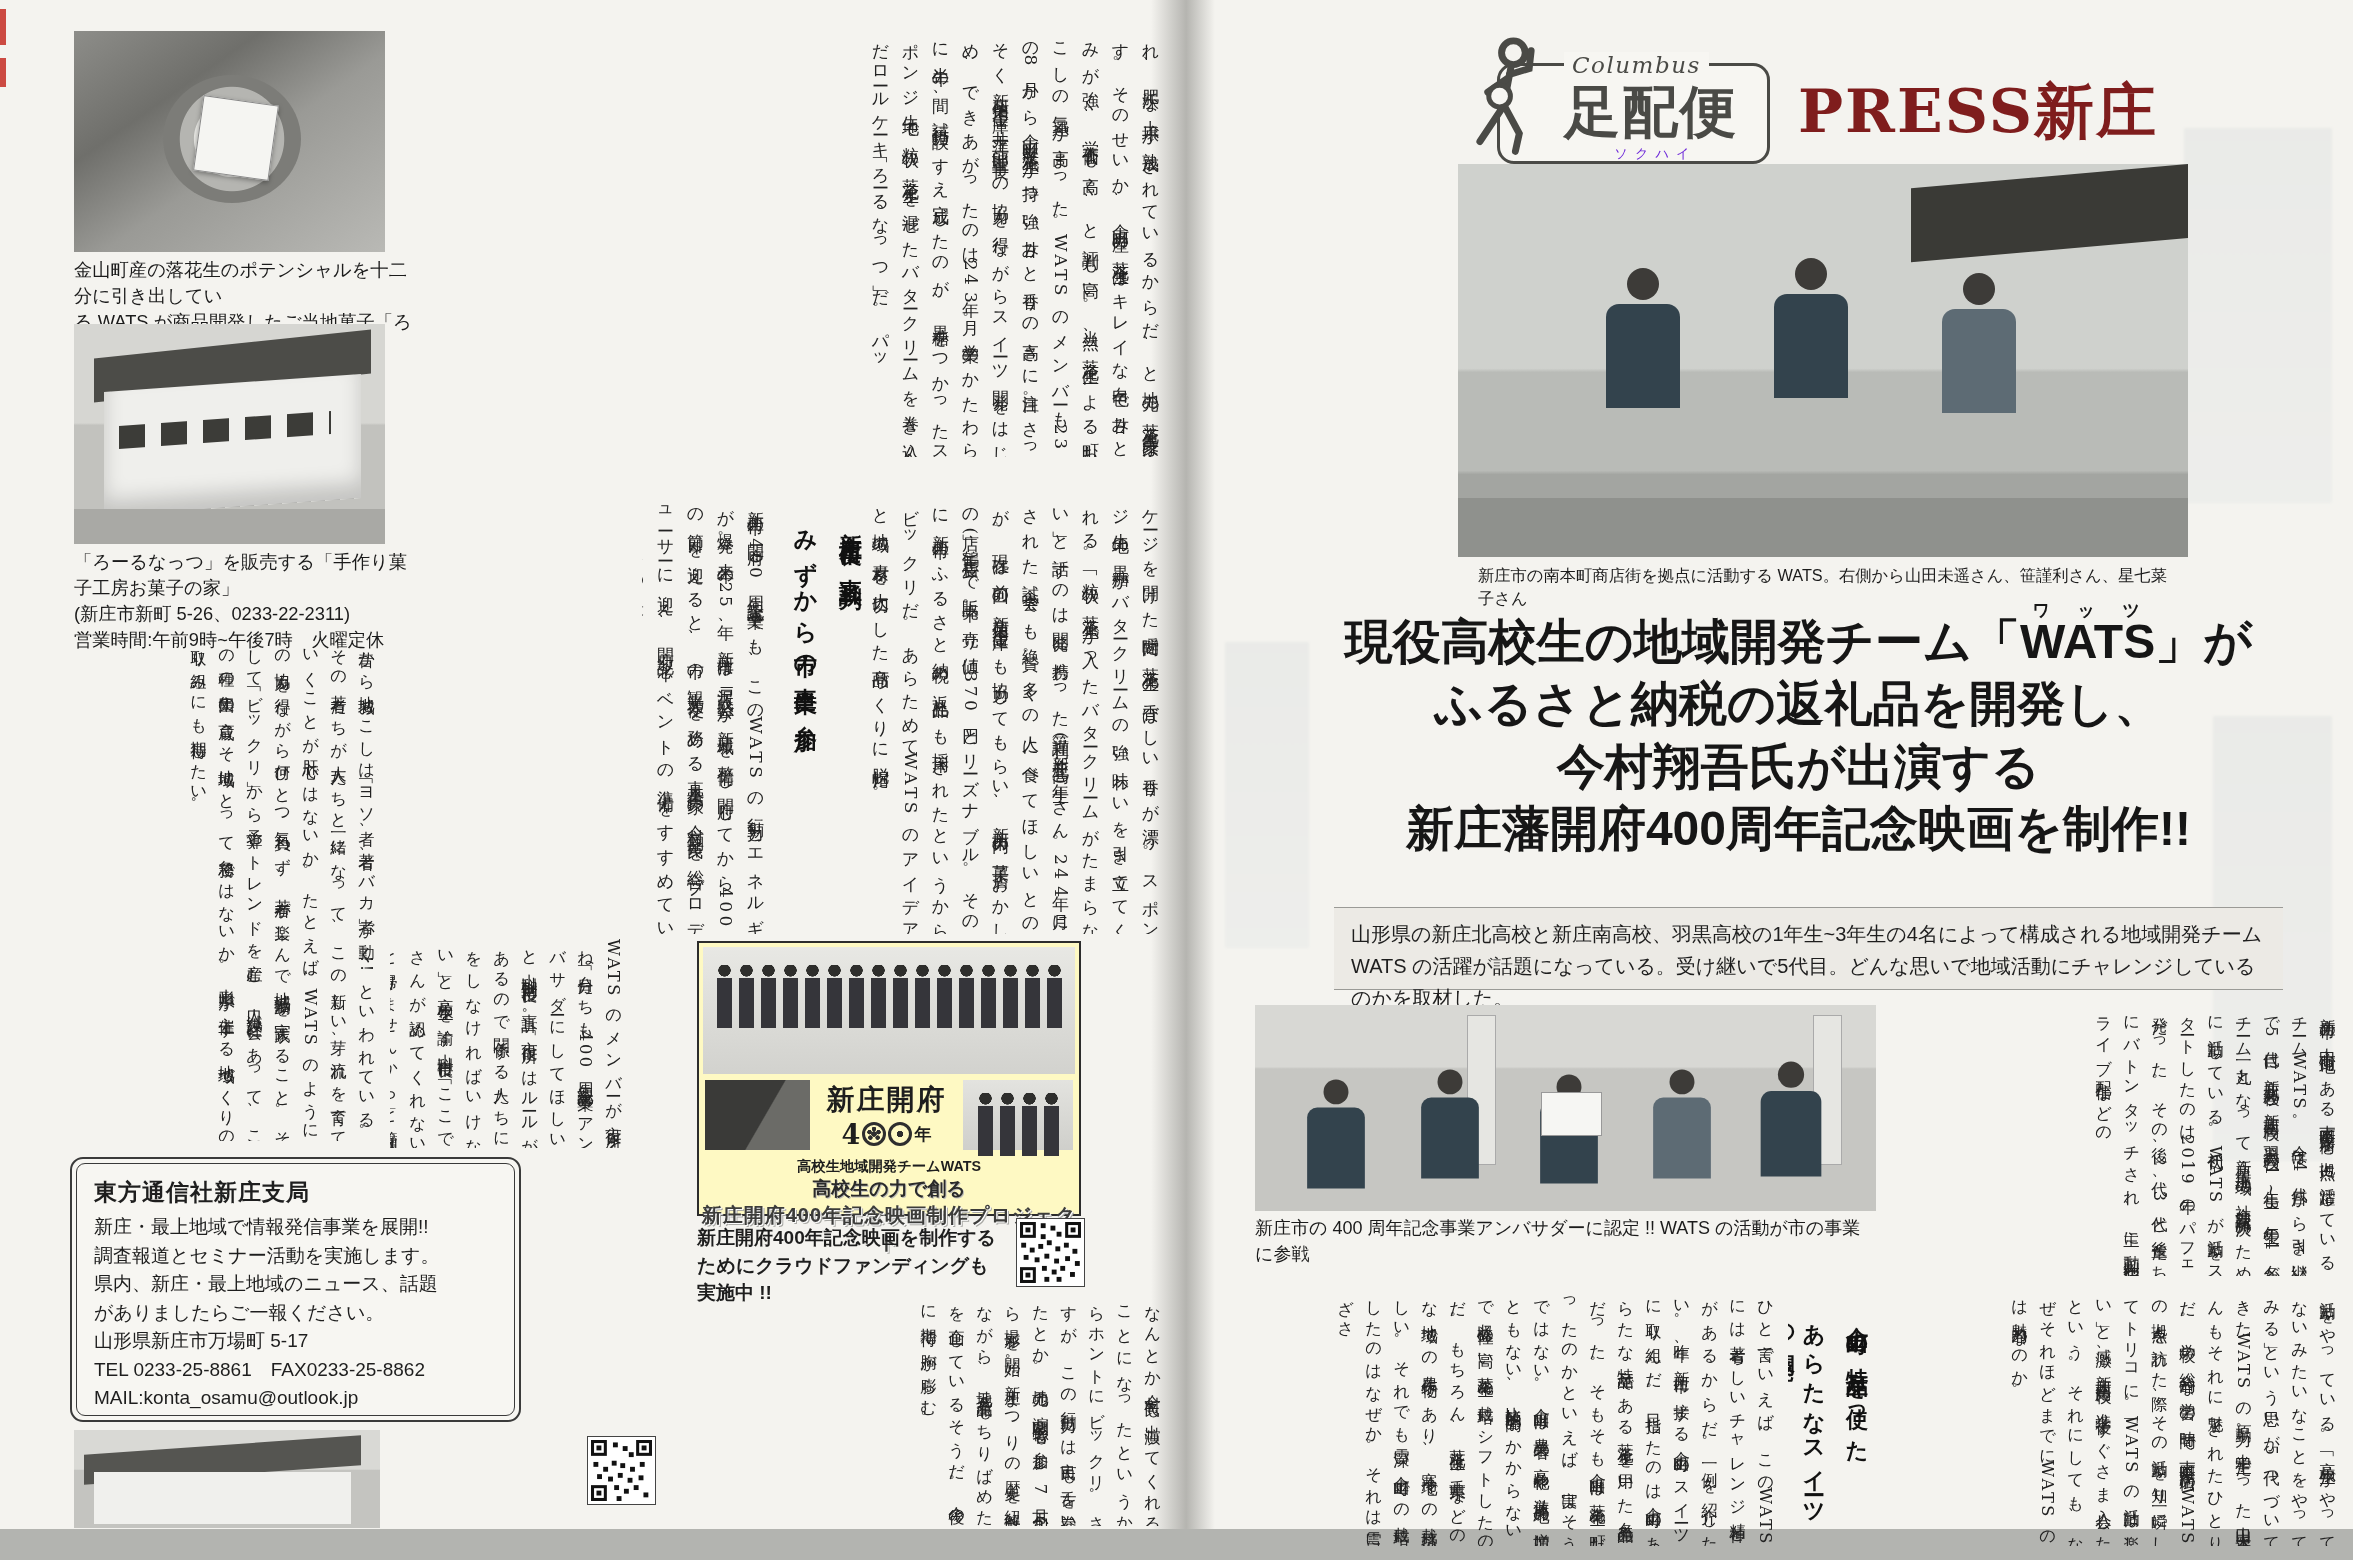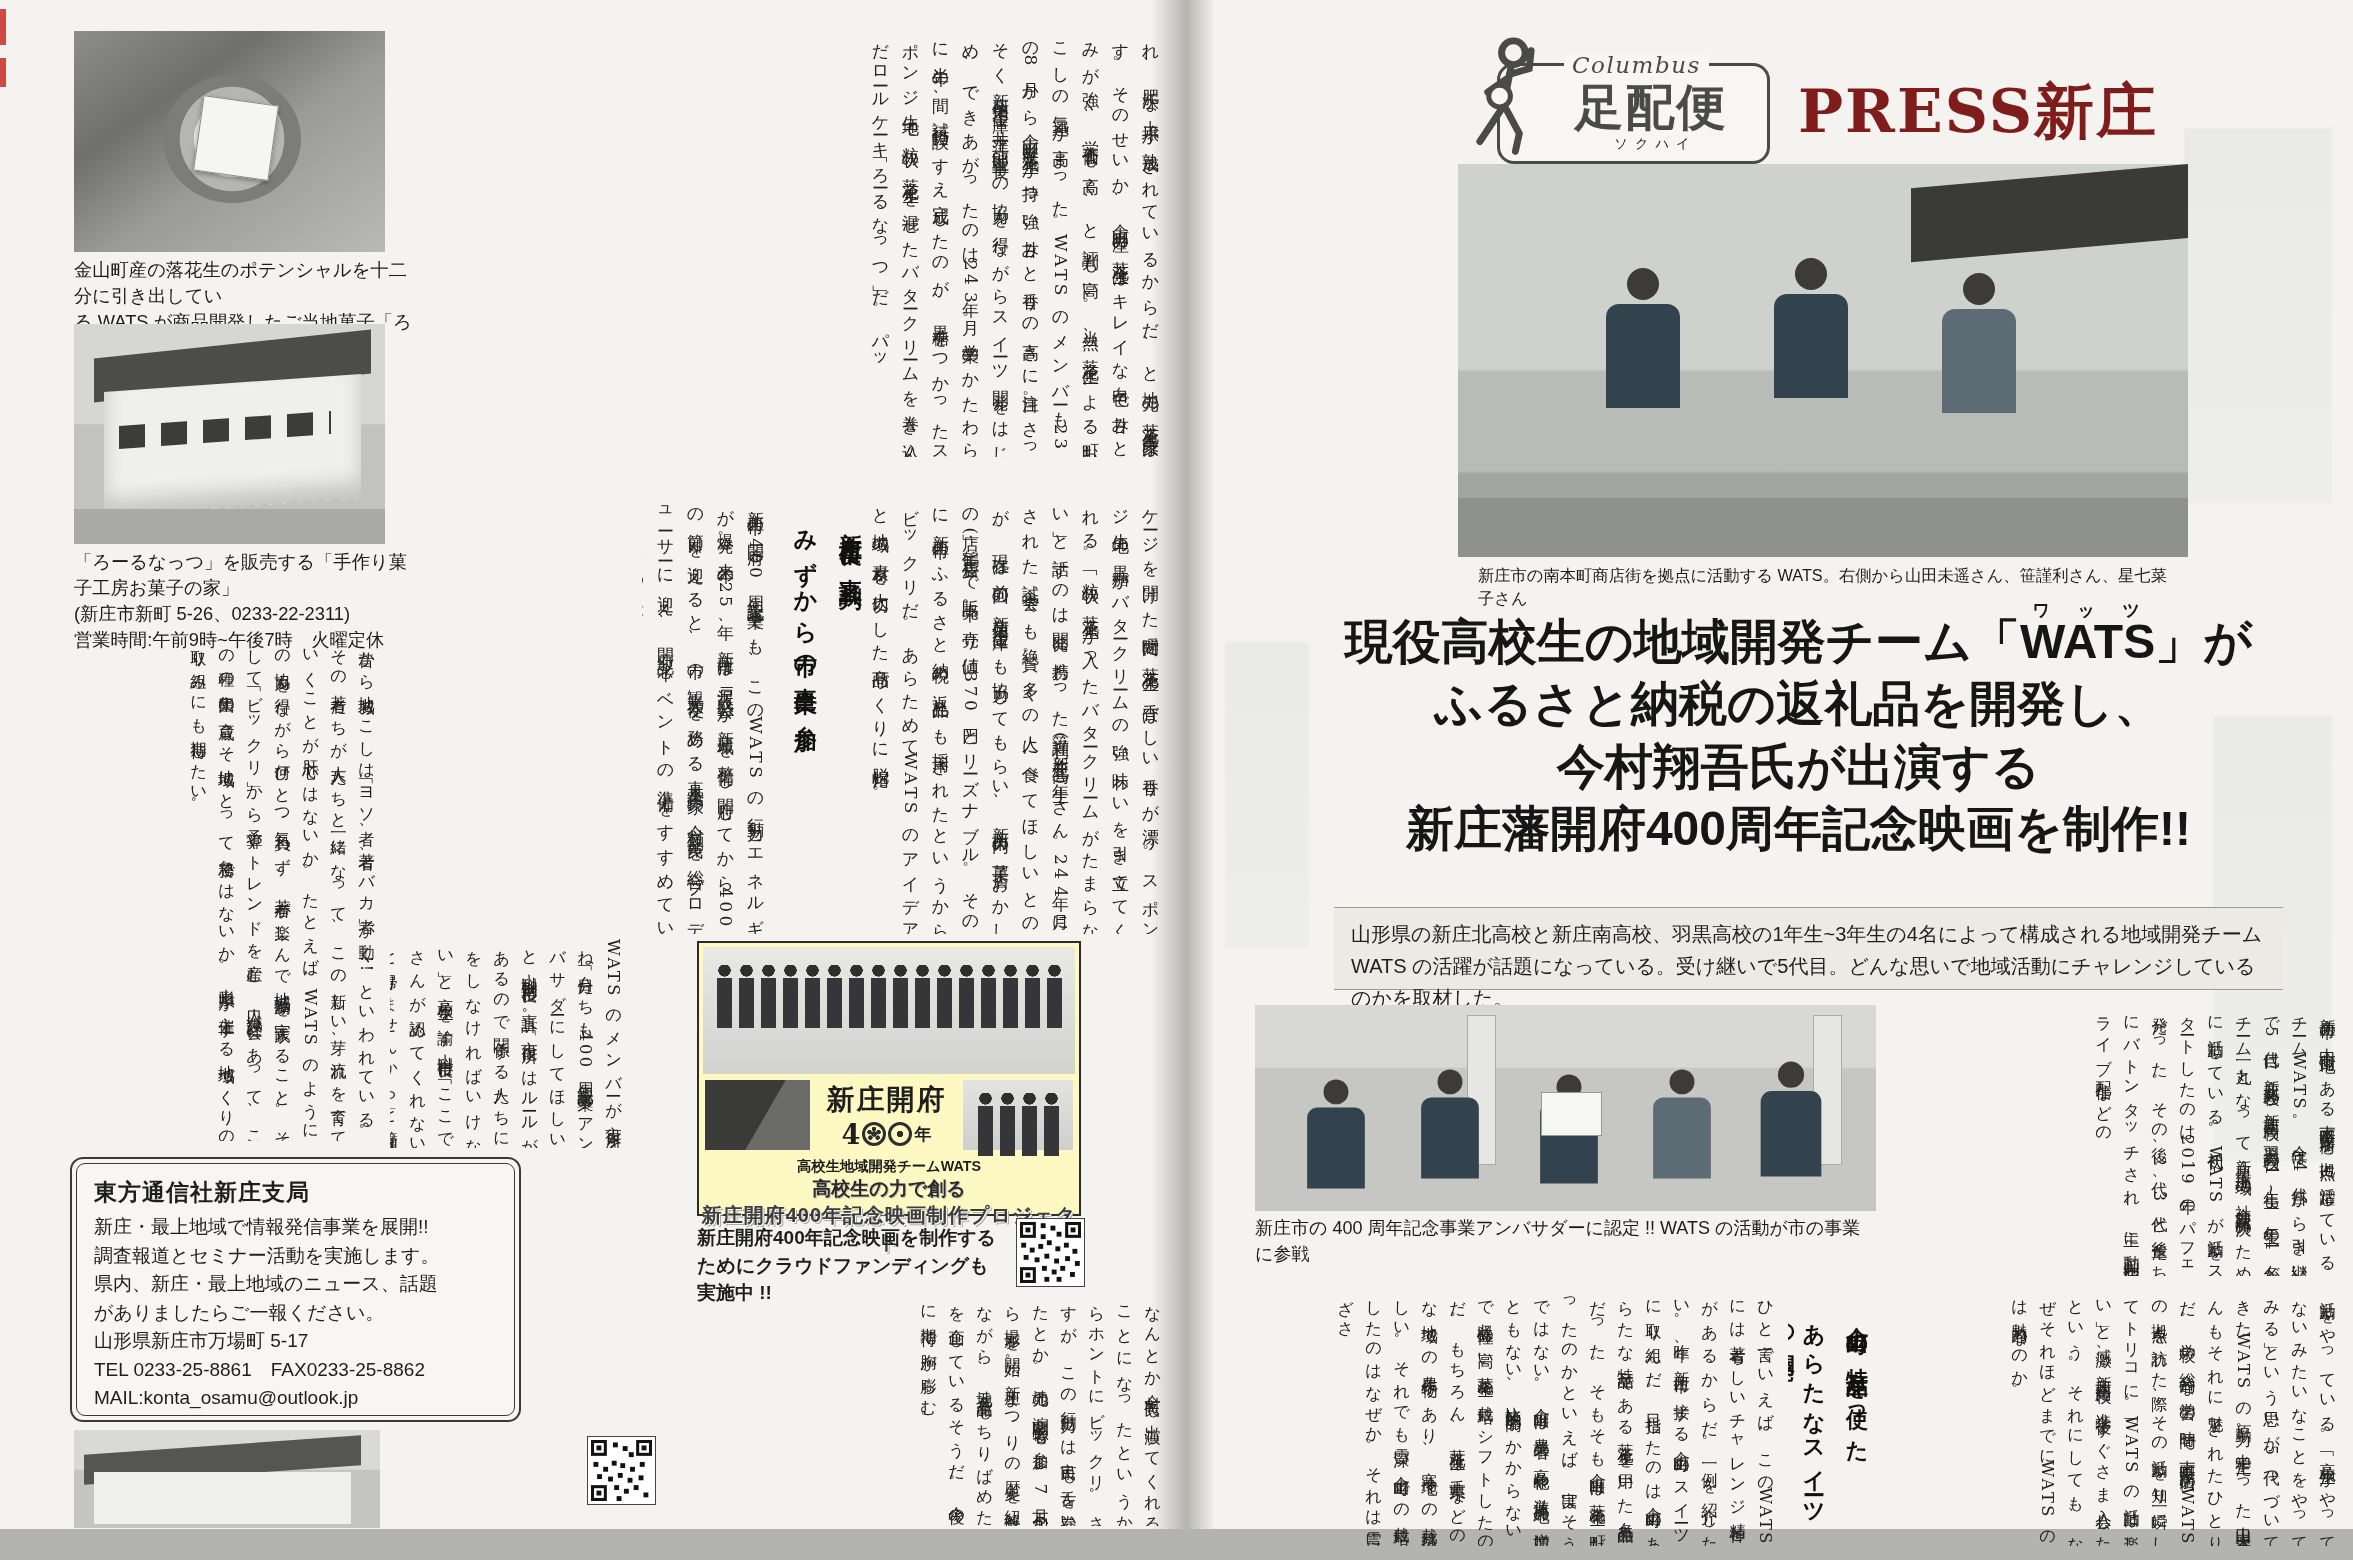--- a/index.html
+++ b/index.html
@@ -72,22 +72,22 @@
   #contact-box .inner{border:1px solid #3a3a3a;border-radius:9px;height:100%;box-sizing:border-box;padding:13px 17px;}
   #contact-box h3{margin:0 0 5px 0;font-family:"Liberation Sans",sans-serif;font-size:23px;letter-spacing:1px;}
   #contact-box .body{font-family:"Liberation Sans",sans-serif;font-size:19px;line-height:1.5;white-space:pre-line;}
   #inquiry-box{background:#d8d8d3;padding:7px 9px;font-family:"Liberation Sans",sans-serif;}
   #inquiry-box .mark{display:inline-block;border:1.5px solid #222;font-size:15px;padding:0 2px;margin-right:4px;vertical-align:top;}
   #inquiry-box .lines{display:inline-block;font-size:14.3px;line-height:1.45;white-space:pre-line;}
   
   #gutter{background:linear-gradient(90deg,rgba(0,0,0,0) 0%,rgba(60,60,55,.28) 45%,rgba(60,60,55,.34) 55%,rgba(0,0,0,0) 100%);}
   #logo-box{border:3px solid #4a4a46;border-radius:17px;background:#f7f6f2;}
   .columbus{font-family:"DejaVu Serif",serif;font-style:italic;font-size:23px;letter-spacing:1.5px;color:#4a4a46;}
-  .brandname{font-family:"DejaVu Serif",serif;font-weight:700;font-size:49px;letter-spacing:2px;color:#4a4a46;}
-  .brandkana{font-family:"Liberation Sans",sans-serif;font-size:13.3px;letter-spacing:7px;color:#0f172a;}
+  .brandname{font-family:"DejaVu Serif",serif;font-weight:700;font-size:56px;letter-spacing:2px;color:#4a4a46;}
+  .brandkana{font-family:"Liberation Sans",sans-serif;font-size:13.3px;letter-spacing:7px;color:#6d28d9;}
   #press-title{font-family:"DejaVu Serif",serif;font-size:60px;letter-spacing:2px;color:#7f1d1d;font-weight:700;}
   #ph-top{background:linear-gradient(#cfd1cd 0 52%,#b9bbb7 53% 78%,#a3a5a1 79% 100%);}
   #ph-top .canopy{position:absolute;right:0;top:0;width:277px;height:74px;background:#3a3a36;transform:skewY(-5deg);transform-origin:right top;}
   #ph-top .road{position:absolute;left:0;bottom:0;width:100%;height:59px;background:#8f918d;}
   #headline{font-family:"Liberation Sans","DejaVu Sans",sans-serif;font-weight:700;text-align:center;
       font-size:48px;line-height:1.3;color:#161616;letter-spacing:0px;}
   #headline rt{font-size:17px;font-weight:700;letter-spacing:3px;}
   #lead-box{background:#eceae5;border-top:1.5px solid #9a9a96;border-bottom:1.5px solid #9a9a96;
       font-family:"Liberation Sans",sans-serif;font-size:20px;line-height:1.6;padding:10px 17px;box-sizing:border-box;}
   #ph-cert{background:linear-gradient(#d8d8d4 0 30%,#c6c6c2 31% 100%);}

